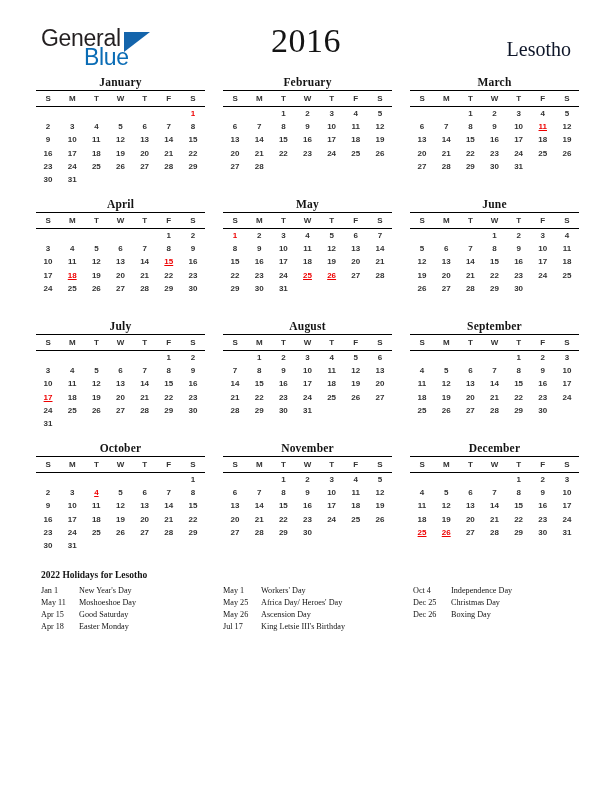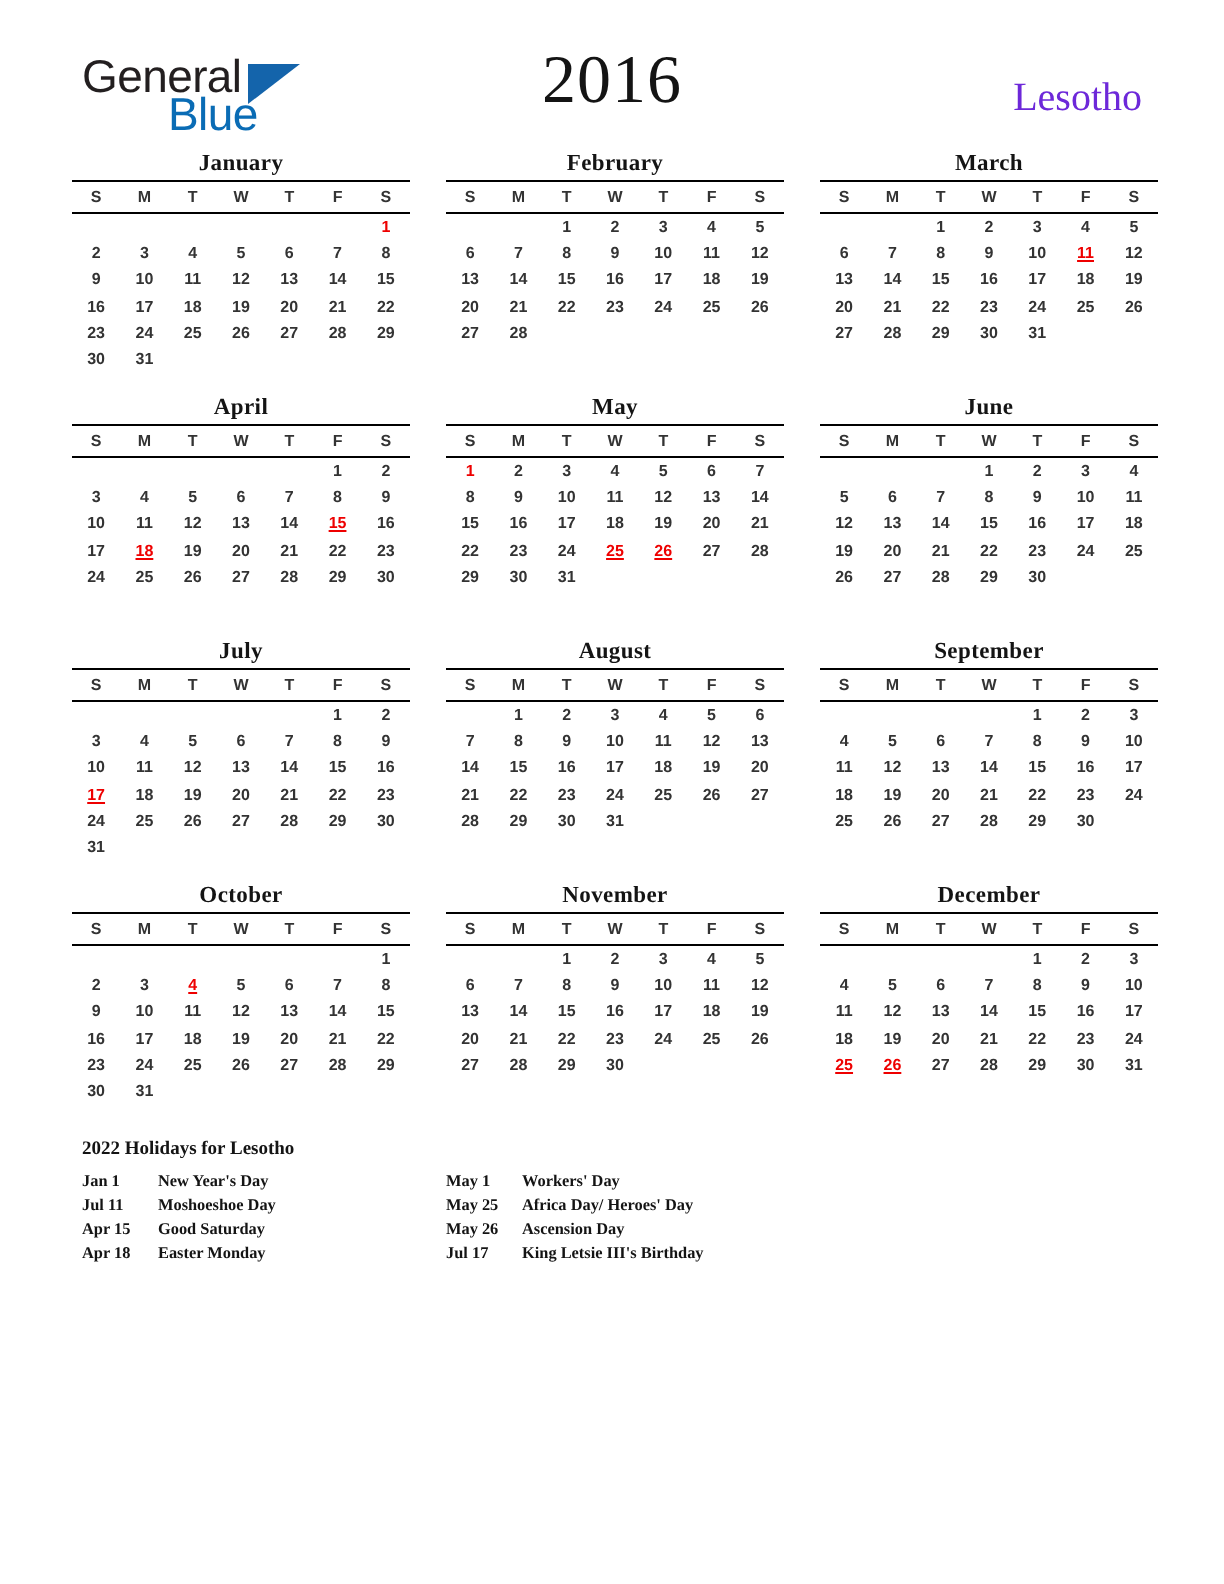--- a/index.html
+++ b/index.html
@@ -76,21 +76,21 @@
     color: #141414;
     letter-spacing: 0.5px;
   }
   .country-title {
     position: absolute;
     right: 41px;
     top: 38px;
     font-family: "Liberation Serif", serif;
     font-size: 20px;
     font-weight: 400;
-    color: #6d28d9;
+    color: #0f172a;
   }
 
   
   .months {
     position: absolute;
     left: 36px;
     top: 76px;
     width: 544px;
     display: grid;
     grid-template-columns: repeat(3, 169px);
@@ -161,21 +161,20 @@
     font-family: "Liberation Serif", serif;
     font-size: 9.5px;
     font-weight: 700;
     color: #141414;
     margin-bottom: 5px;
   }
   .holiday-cols {
     display: grid;
     grid-template-columns: 182px 190px 160px;
     column-gap: 0px;
-    font-weight: bold;
   }
   .holiday-item {
     display: flex;
     font-family: "Liberation Serif", serif;
     font-size: 8.2px;
     color: #141414;
     line-height: 11.5px;
     margin-bottom: 0.5px;
   }
   .holiday-date {
@@ -989,21 +988,21 @@
 
   <div class="holidays">
     <div class="holidays-title">2022 Holidays for Lesotho</div>
     <div class="holiday-cols" id="holidays-container">
         <div>
           <div class="holiday-item">
             <span class="holiday-date">Jan 1</span>
             <span class="holiday-name">New Year's Day</span>
           </div>
           <div class="holiday-item">
-            <span class="holiday-date">Jul 11</span>
+            <span class="holiday-date">May 11</span>
             <span class="holiday-name">Moshoeshoe Day</span>
           </div>
           <div class="holiday-item">
             <span class="holiday-date">Apr 15</span>
             <span class="holiday-name">Good Saturday</span>
           </div>
           <div class="holiday-item">
             <span class="holiday-date">Apr 18</span>
             <span class="holiday-name">Easter Monday</span>
           </div>
@@ -1019,16 +1018,30 @@
           </div>
           <div class="holiday-item">
             <span class="holiday-date">May 26</span>
             <span class="holiday-name">Ascension Day</span>
           </div>
           <div class="holiday-item">
             <span class="holiday-date">Jul 17</span>
             <span class="holiday-name">King Letsie III's Birthday</span>
           </div>
         </div>
+        <div>
+          <div class="holiday-item">
+            <span class="holiday-date">Oct 4</span>
+            <span class="holiday-name">Independence Day</span>
+          </div>
+          <div class="holiday-item">
+            <span class="holiday-date">Dec 25</span>
+            <span class="holiday-name">Christmas Day</span>
+          </div>
+          <div class="holiday-item">
+            <span class="holiday-date">Dec 26</span>
+            <span class="holiday-name">Boxing Day</span>
+          </div>
+        </div>
       </div>
   </div>
 
 </div>
 
 </body></html>

